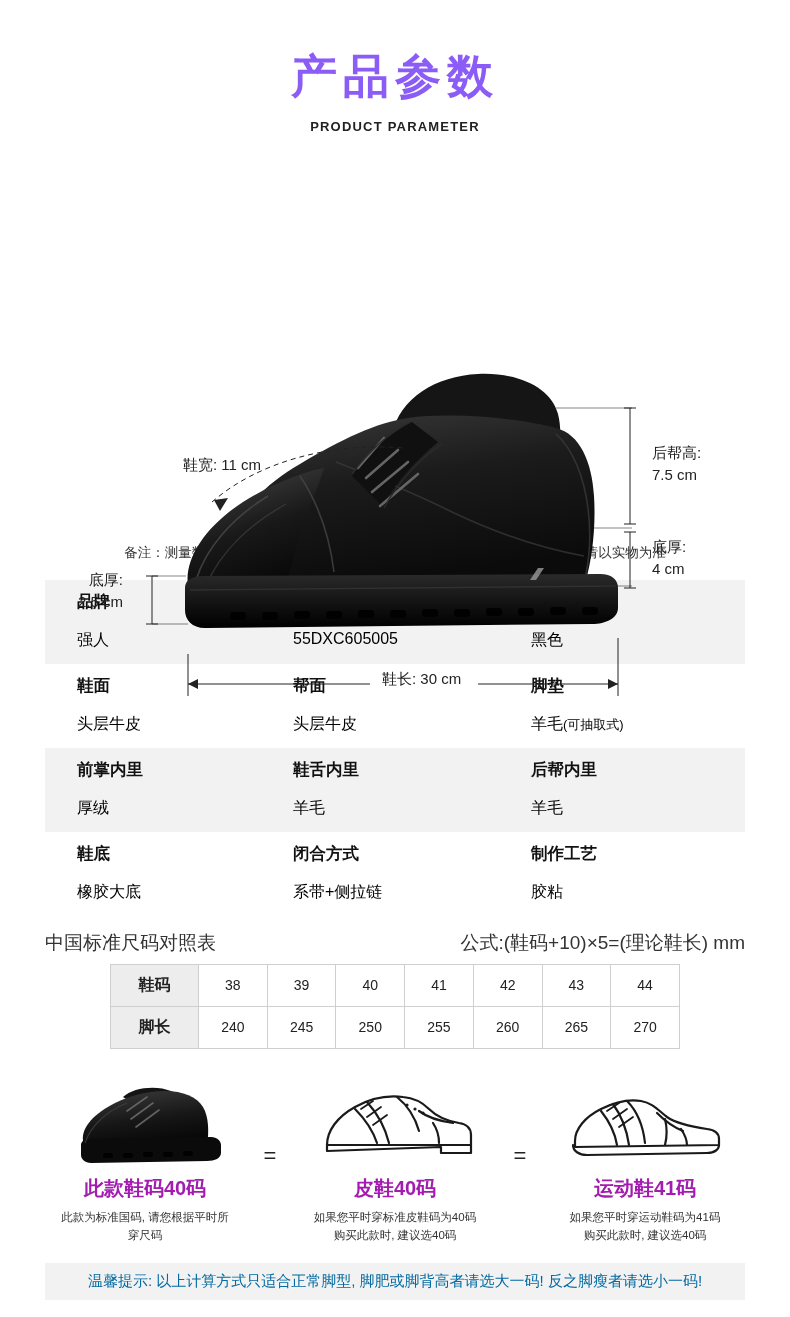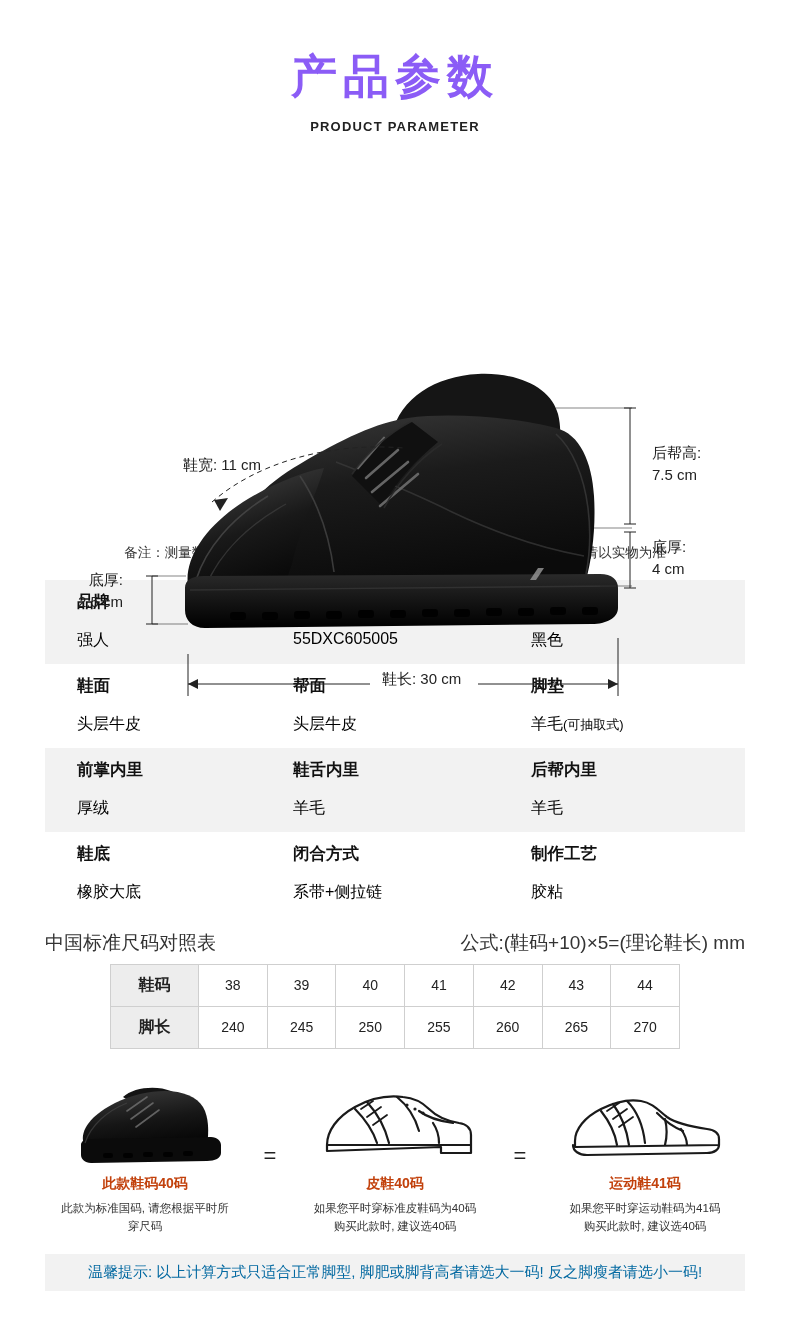--- a/index.html
+++ b/index.html
@@ -142,23 +142,23 @@
     width: 28px;
     text-align: center;
   }
   .compare .pic {
     height: 96px;
     display: flex;
     align-items: flex-end;
     justify-content: center;
   }
   .compare .title {
-    font-size: 14px;
+    font-size: 20px;
     font-weight: bold;
-    color: #c2410c;
+    color: #a21caf;
     margin-top: 8px;
   }
   .compare .desc {
     font-size: 11.5px;
     color: #333;
     line-height: 1.55;
     margin-top: 7px;
   }
 
   

